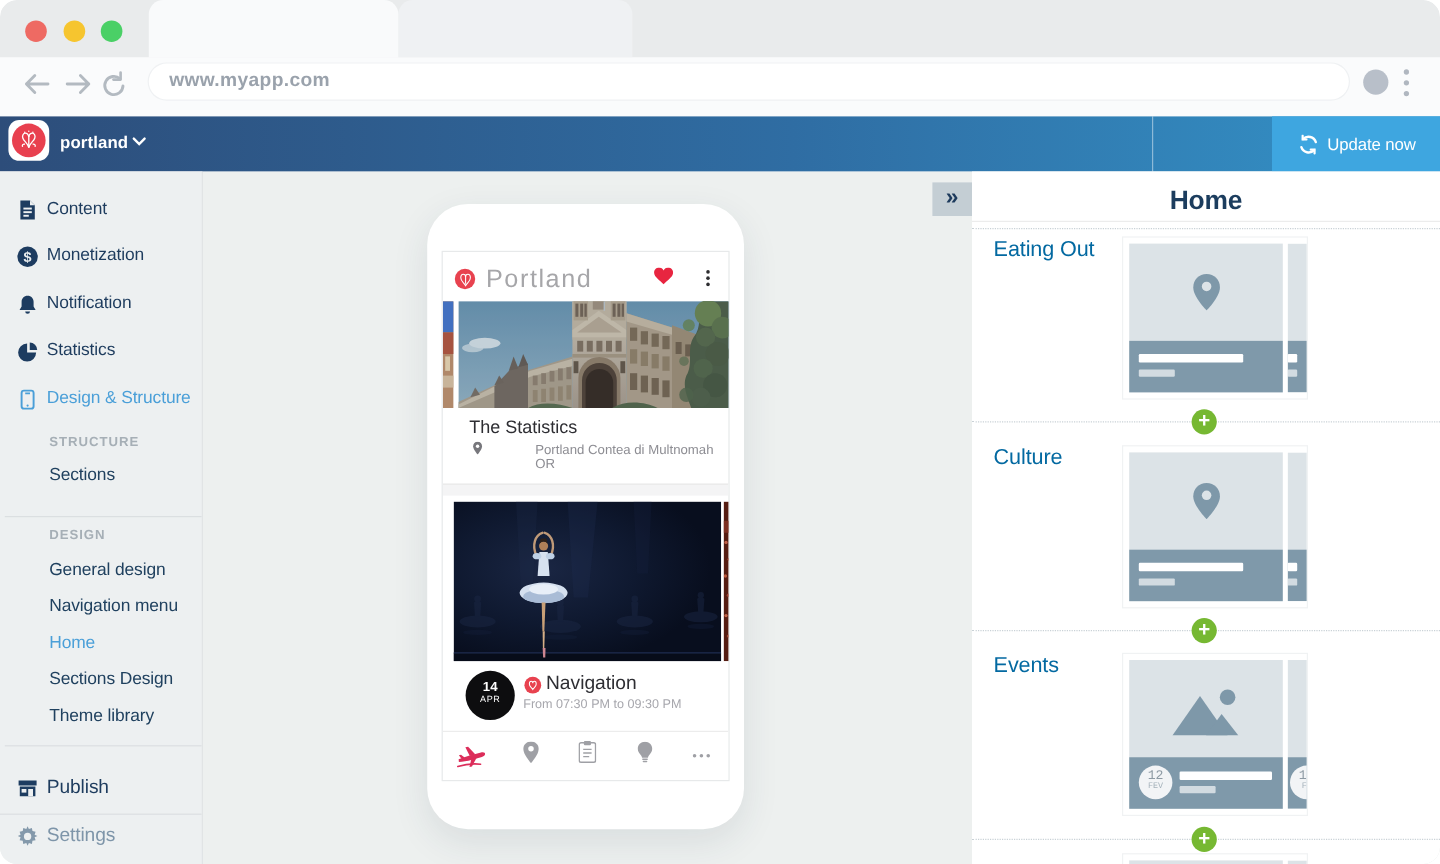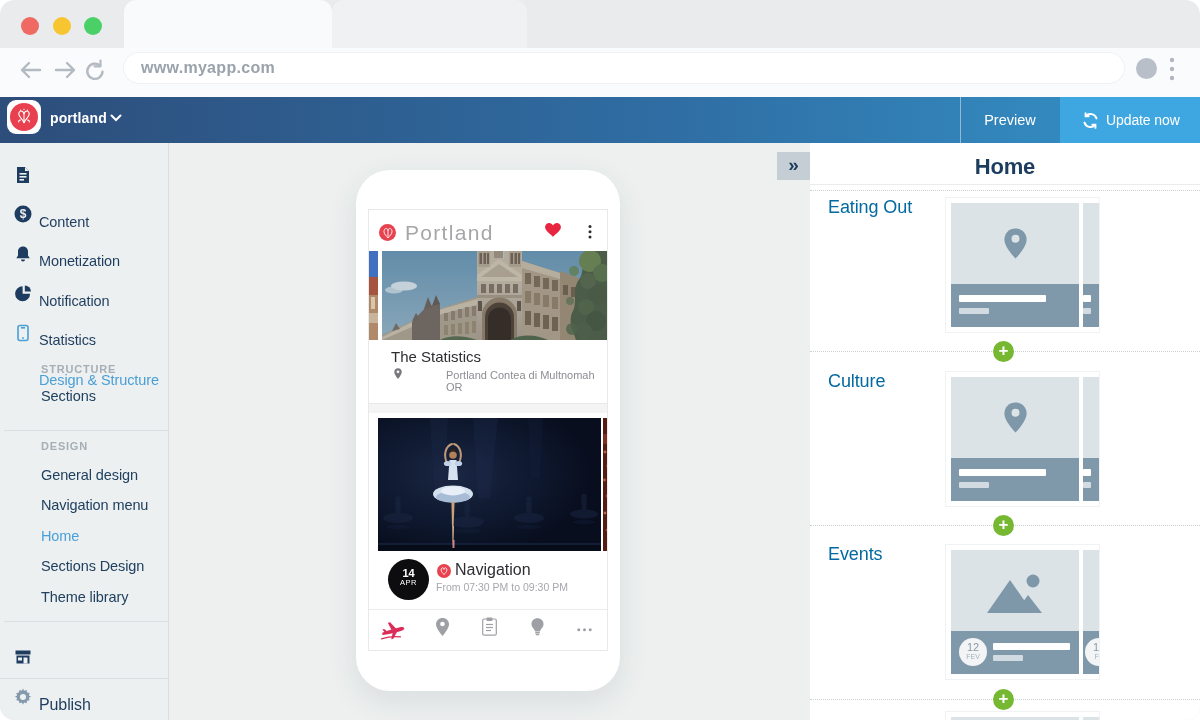--- a/index.html
+++ b/index.html
@@ -25,39 +25,39 @@
 #applogo-c { left:10px; top:103px; width:28px; height:28px; border-radius:50%; background:#e8404f; }
 #appname { left:50px; top:110px; font-size:14px; font-weight:700; color:#fff; letter-spacing:0.1px; }
 #preview-txt { left:960px; top:97px; width:100px; height:46px; line-height:46px; text-align:center; font-size:14.5px; color:#fff; }
 #update-txt { left:1106px; top:97px; height:46px; line-height:46px; font-size:14px; color:#fff; letter-spacing:-0.1px; }
 
 
 #content { left:0; top:143px; width:1200px; height:577px; background:#edf0ef; }
 
 
 #sidebar { left:0; top:0; width:169px; height:577px; background:#edf0f1; border-right:1px solid #d9dde0; border-radius:0 0 0 14px; }
-.mitem { position:absolute; left:39px; font-size:14.5px; color:#1e3c5e; letter-spacing:-0.1px;margin-top:48px; }
+.mitem { position:absolute; left:39px; font-size:14.5px; color:#1e3c5e; letter-spacing:-0.1px; }
 .mitem.blue { color:#4a9fd8; }
 .micon { position:absolute; left:14px; width:18px; height:18px; }
 .slabel { position:absolute; left:41px; font-size:11px; font-weight:700; color:#a6afb6; letter-spacing:0.8px; }
 .ssep { position:absolute; left:4px; width:164px; height:1px; background:#dbdfe1; }
 .sub { position:absolute; left:41px; font-size:14.5px; color:#20415f; letter-spacing:-0.1px; }
 
 
 #phone { left:356px; top:27px; width:264px; height:521px; background:#fff; border-radius:34px; box-shadow:0 10px 30px rgba(40,60,80,0.10); }
 #screen { position:absolute; left:12px; top:39px; width:240px; height:442px; border:1px solid #e7e9ea; background:#fff; overflow:hidden; }
 
 
 #panel { left:810px; top:0; width:390px; height:577px; background:#fff; border-radius:0 0 14px 0; }
 #collapse { left:777px; top:9px; width:33px; height:28px; background:#c4ced4; color:#1d3a5c; font-size:19px; font-weight:700; text-align:center; line-height:26px; }
 #home-h { left:810px; top:11px; width:390px; text-align:center; font-size:22px; font-weight:700; color:#1c3d5e; letter-spacing:-0.2px; }
 .sec-label { position:absolute; font-size:18px; color:#0369a1; letter-spacing:-0.1px; }
 .dotline { position:absolute; left:0px; width:390px; border-top:1px dotted #c9d1d6; }
 .plus { position:absolute; width:21px; height:21px; border-radius:50%; background:#76b832; color:#fff; font-size:17px; font-weight:700; text-align:center; line-height:20px; }
-.pcard { position:absolute; left:136px; width:153px; height:134px; background:#fff; box-shadow:0 0 0 1px #f0f2f3; }
+.pcard { position:absolute; left:126px; width:153px; height:134px; background:#fff; box-shadow:0 0 0 1px #f0f2f3;font-family:Liberation Mono, monospace; }
 .pcard .main { position:absolute; left:5px; top:5px; width:128px; height:124px; }
 .pcard .sliver { position:absolute; left:137px; top:5px; width:16px; height:124px; overflow:hidden; }
 .pc-top { position:absolute; left:0; top:0; width:100%; background:#dce3e7; }
 .pc-strip { position:absolute; left:0; width:100%; background:#7f99aa; }
 .bar { position:absolute; background:#fff; border-radius:1px; }
 </style>
 </head>
 <body>
 <div id="stage">
 
@@ -96,21 +96,20 @@
     <path d="M6.8 13.2 C5.2 12.8 4.2 13.8 4.8 15.4"></path>
     <path d="M13.2 13.2 C14.8 12.8 15.8 13.8 15.2 15.4"></path>
     <circle cx="6.6" cy="3.2" r="0.6" fill="#fff" stroke="none"></circle>
     <circle cx="13.4" cy="3.2" r="0.6" fill="#fff" stroke="none"></circle>
     <circle cx="10" cy="2.4" r="0.6" fill="#fff" stroke="none"></circle>
   </svg>
   <div class="abs" id="appname">portland</div>
   <svg class="abs" style="left:110px;top:114px;" width="12" height="8" fill="none" stroke="#fff" stroke-width="2" stroke-linecap="round">
       <path d="M1.5 1.5 L6 6 L10.5 1.5"></path>
     </svg>
-  <div class="abs" id="preview-txt">Preview</div>
   <svg class="abs" style="left:1082px;top:112px;" width="17" height="17" viewBox="0 0 24 24" fill="none" stroke="#fff" stroke-width="2.8" stroke-linecap="round">
     <path d="M20.5 9 A9 9 0 0 0 5.5 5.5"></path>
       <path d="M5 1.5 V6 H9.5" stroke-width="2.6"></path>
     <path d="M3.5 15 A9 9 0 0 0 18.5 18.5"></path>
       <path d="M19 22.5 V18 H14.5" stroke-width="2.6"></path>
   </svg>
   <div class="abs" id="update-txt">Update now</div>
 
   <div class="abs" id="content">
     <div class="abs" id="sidebar"></div>

